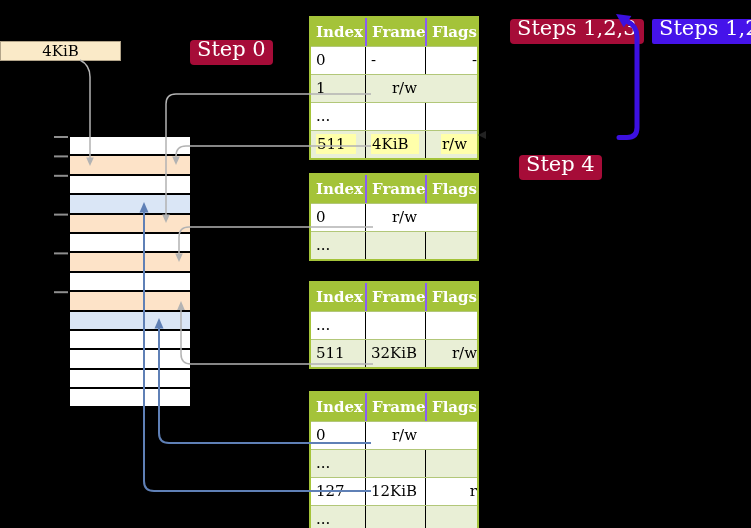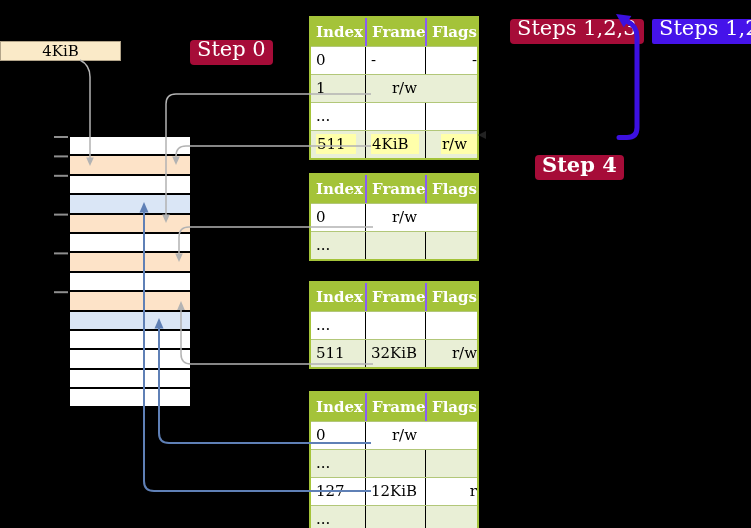--- a/index.html
+++ b/index.html
@@ -54,21 +54,21 @@
 </head>
 <body>
 
 <div id="canvas">
 
   <div class="sizebox">4KiB</div>
 
   <div class="badge red" style="left:190px;top:40px;text-align:center;">Step 0</div>
   <div class="badge red" style="left:510px;top:19px;">Steps 1,2,3</div>
   <div class="badge blue" style="left:652px;top:19px;">Steps 1,2,3,4</div>
-  <div class="badge red" style="left:535px;top:155px;font-weight:bold;">Step 4</div>
+  <div class="badge red" style="left:519px;top:155px;">Step 4</div>
 
   <div class="memcol">
       <div class="mrow empty"></div>
       <div class="mrow pagetable"></div>
       <div class="mrow empty"></div>
       <div class="mrow mapped"></div>
       <div class="mrow pagetable"></div>
       <div class="mrow empty"></div>
       <div class="mrow pagetable"></div>
       <div class="mrow empty"></div>

